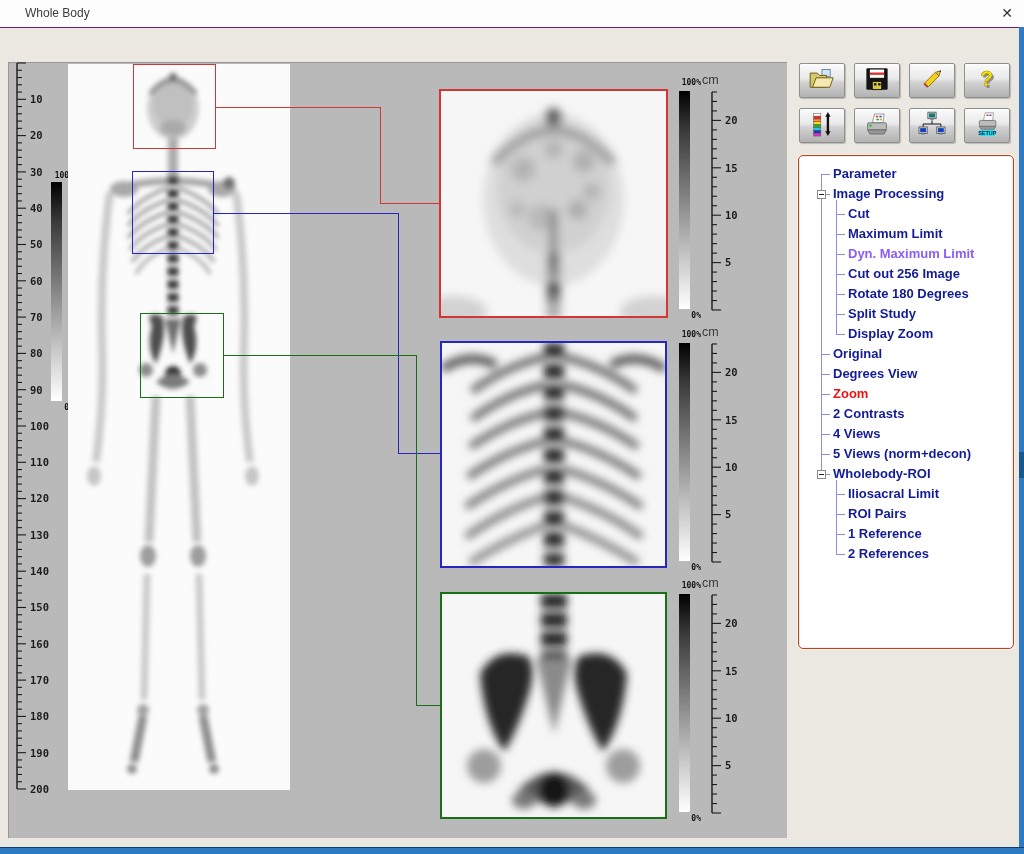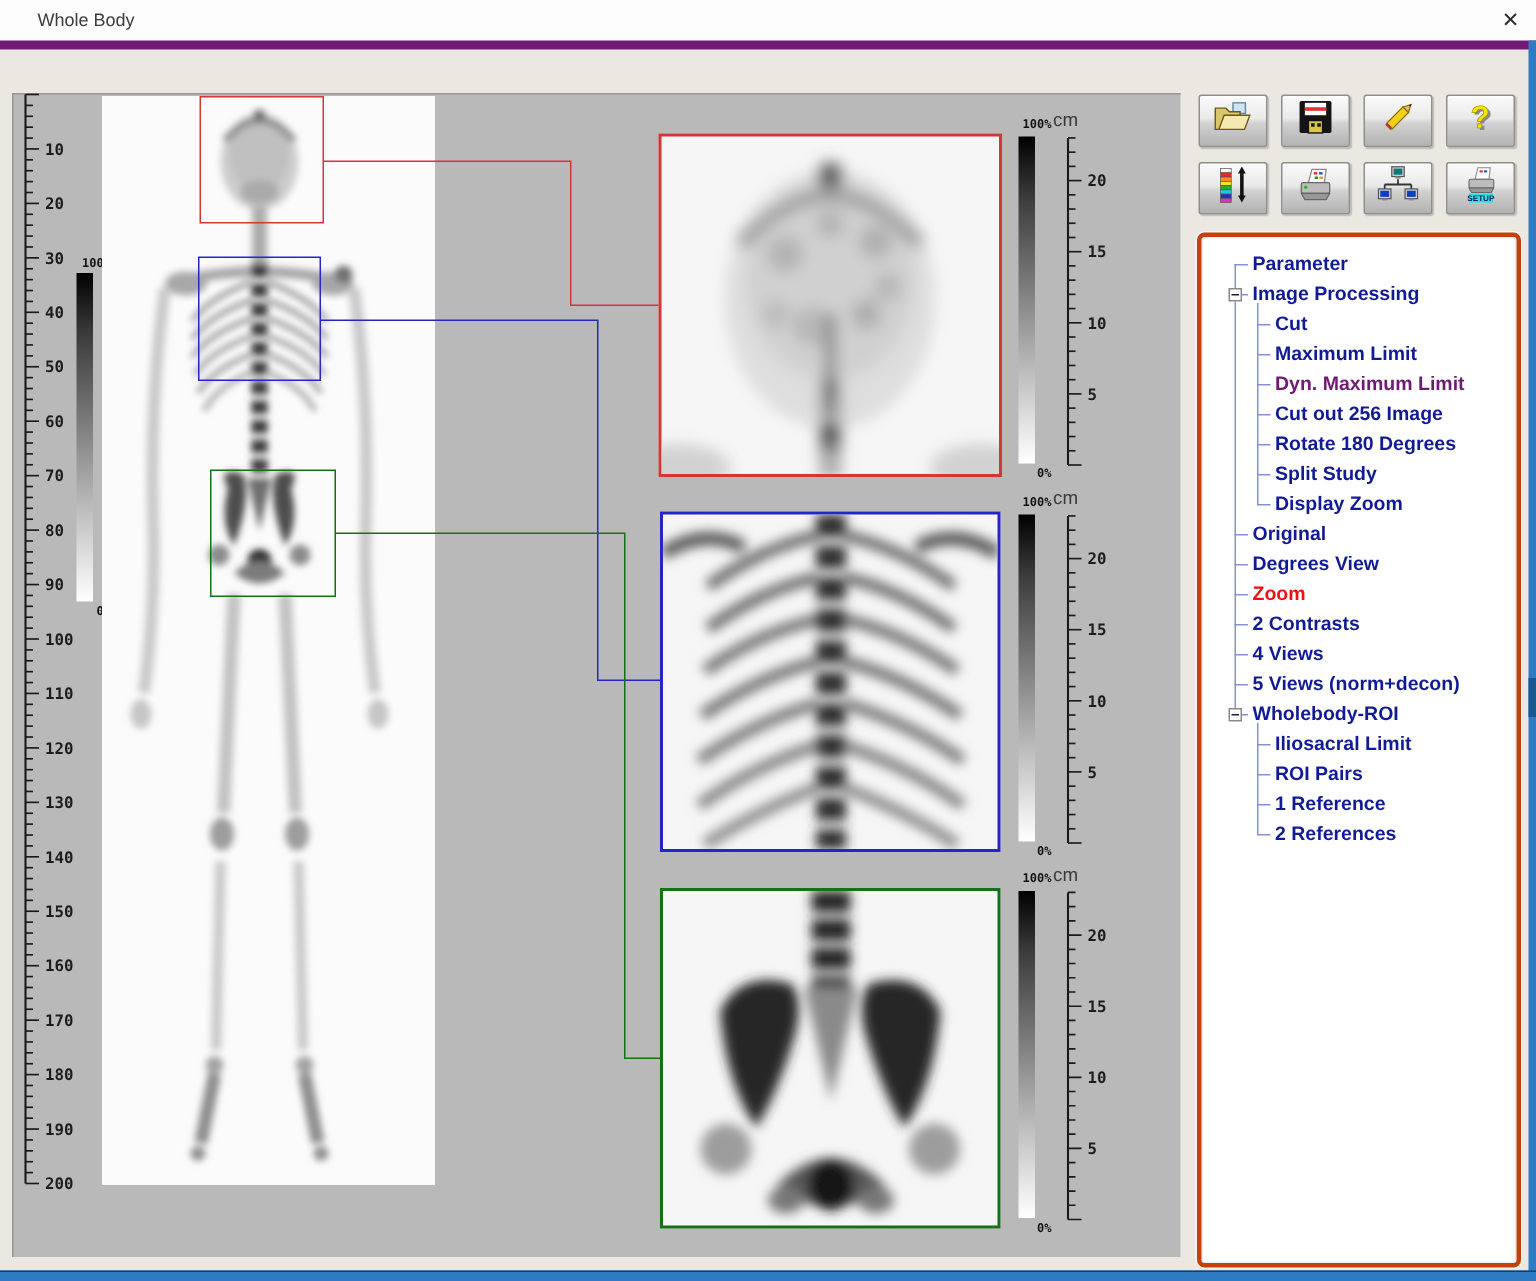--- a/index.html
+++ b/index.html
@@ -1,19 +1,19 @@
 <!DOCTYPE html>
 <html><head>
 <meta charset="utf-8">
 <style>
   html,body{margin:0;padding:0;}
   .app{position:relative;width:1024px;height:854px;background:#ebe8e1;overflow:hidden;
        font-family:"Liberation Sans",sans-serif;}
   .titlebar{position:absolute;left:0;top:0;width:1024px;height:27px;background:#fdfdfd;
-            border-bottom:6px solid #701a75;}
+            border-bottom:1px solid #701a75;}
   .title-text{position:absolute;left:25px;top:6px;font-size:12px;color:#3c3c3c;}
   .close-btn{position:absolute;left:997px;top:3px;width:20px;height:20px;text-align:center;
              font-size:14px;color:#2e2e2e;line-height:20px;cursor:pointer;}
   
   .frame-right{position:absolute;left:1019px;top:27px;width:5px;height:827px;background:#2e7bc4;}
   .frame-right-notch{position:absolute;left:1019px;top:452px;width:5px;height:26px;background:#17598f;}
   .frame-bottom{position:absolute;left:0;top:847px;width:1024px;height:7px;background:#2e7bc4;
                 border-top:1px solid #0f3f73;box-sizing:border-box;}
   
   .combo{position:absolute;left:8px;top:33px;width:364px;height:22px;background:#fff;
@@ -34,26 +34,26 @@
   .cb-label{position:absolute;width:32px;text-align:right;font-family:"DejaVu Sans Mono",monospace;
             font-size:8px;font-weight:bold;color:#111;}
   .ruler-svg{position:absolute;}
   
   .toolbar{position:absolute;left:798px;top:63px;width:216px;height:81px;}
   .tb-btn{position:absolute;width:46px;height:35px;border:1px solid #8f8f8f;border-radius:2px;
           background:linear-gradient(180deg,#fbfbfb 0%,#e9e9e9 45%,#d2d2d2 55%,#b2b2b2 100%);
           box-shadow:inset 0 1px 0 #ffffff,1px 1px 1px rgba(0,0,0,0.2);
           display:flex;align-items:center;justify-content:center;cursor:pointer;box-sizing:border-box;}
   
-  .tree-panel{position:absolute;left:798px;top:155px;width:216px;height:690px;background:#fff;
-              border:3px solid #c2410c;border-radius:5px;box-sizing:border-box;
+  .tree-panel{position:absolute;left:798px;top:155px;width:216px;height:494px;background:#fff;
+              border:1px solid #c2410c;border-radius:5px;box-sizing:border-box;
               box-shadow:inset 0 0 0 1px #e9eff6,0 0 0 1px #f7f5f0;}
   .tree-item{position:absolute;height:20px;line-height:20px;font-size:13px;font-weight:bold;
              color:#121b96;white-space:nowrap;cursor:pointer;}
-  .tree-item.disabled{color:#701a75;}
+  .tree-item.disabled{color:#8b5cf6;}
   .tree-item.selected{color:#ee1111;}
   .tree-line{position:absolute;background:#8890d8;}
   .expand-box{position:absolute;width:9px;height:9px;background:#fff;border:1px solid #8a8a8a;
               box-sizing:border-box;cursor:pointer;}
   .expand-box::after{content:"";position:absolute;left:1px;top:3px;width:5px;height:1px;background:#222;}
 </style>
 </head>
 <body>
 
 <div class="app">

